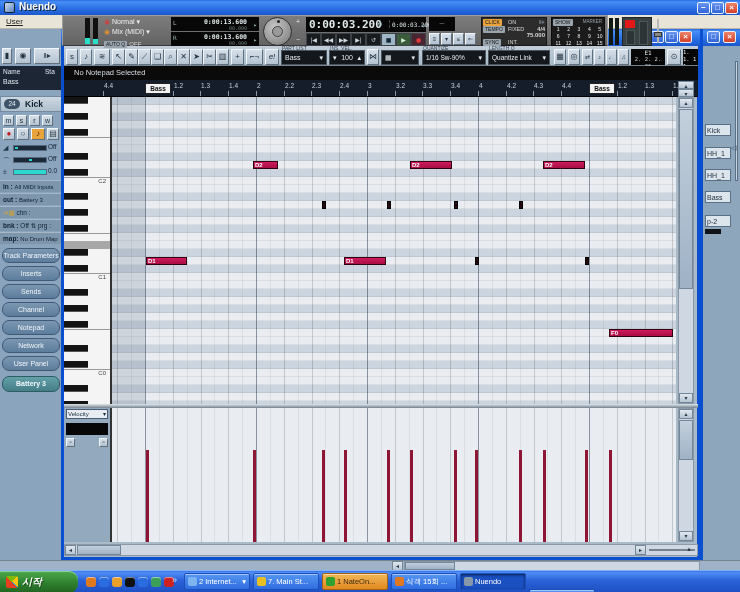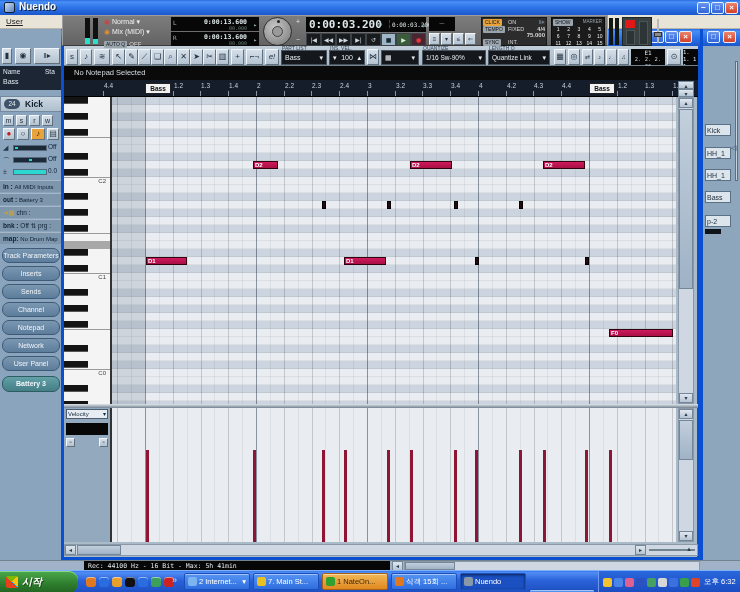--- a/index.html
+++ b/index.html
@@ -453,23 +453,20 @@
 
 <div class="abs scroll" style="left:64px;top:544px;width:634px;height:12px">
   <div class="sarrow" style="left:0;top:0;width:11px;height:10px">◂</div>
   <div class="thumb" style="left:12px;top:0;width:44px;height:10px"></div>
   <div class="sarrow" style="left:570px;top:0;width:11px;height:10px">▸</div>
   <div class="abs" style="left:584px;top:4px;width:46px;height:2px;background:#72828f"></div>
   <div class="abs" style="left:620px;top:0;width:8px;height:10px;font-size:7px;color:#2a3a4a;text-align:center">▴</div>
 </div>
 
 <div class="abs" style="left:0;top:560px;width:740px;height:10px;background:#9fb2c8;border-top:1px solid #72828f">
-  <div class="abs lcd" style="left:84px;top:0;width:306px;height:10px">
-      <span style="position:absolute;left:4px;top:1px;font-size:6.5px;color:#e4e9ec;white-space:nowrap">Rec: 44100 Hz - 16 Bit - Max: 5h 41min</span>
-    </div>
   <div class="abs sarrow" style="left:392px;top:0;width:11px;height:10px">◂</div>
   <div class="abs scroll" style="left:404px;top:0;width:296px;height:10px">
       <div class="thumb" style="left:0;top:0;width:50px;height:8px"></div>
     </div>
 </div>
 
 <div class="abs" style="left:62px;top:15px;width:546px;height:31px;background:linear-gradient(180deg,#7d7d7d,#636363);border:1px solid #9d9d9d;border-bottom-color:#3a3a3a">
   <div class="abs" style="left:22px;top:2px;width:5px;height:26px;background:#101010">
       <span class="abs" style="left:0;bottom:0;width:5px;height:6px;background:#2ae0c8"></span>
     </div>
@@ -609,27 +606,13 @@
       </div>
       <div class="task active" style="width: 66px;">
         <span class="ticon" style="background: rgb(136, 152, 168);"></span>
         <span style="overflow: hidden; text-overflow: ellipsis;">Nuendo</span>
       </div>
       <div class="task " style="width: 66px; margin-top: 16px;">
         <span class="ticon" style="background: rgb(96, 168, 224);"></span>
         <span style="overflow: hidden; text-overflow: ellipsis;">제목 없음 ...</span>
       </div>
     </div>
-  <div class="abs" style="left:598px;top:0;width:142px;height:22px;background:linear-gradient(180deg,#2a66dc,#1a4cc0);border-left:1px solid #6f9cf0;display:flex;align-items:center;gap:2px;padding-left:4px">
-    <span id="tray" style="display:flex;gap:2px">
-        <span style="width: 9px; height: 9px; border-radius: 2px; background: rgb(242, 194, 48); display: inline-block;"></span>
-        <span style="width: 9px; height: 9px; border-radius: 2px; background: rgb(74, 134, 232); display: inline-block;"></span>
-        <span style="width: 9px; height: 9px; border-radius: 2px; background: rgb(224, 96, 144); display: inline-block;"></span>
-        <span style="width: 9px; height: 9px; border-radius: 2px; background: rgb(42, 82, 192); display: inline-block;"></span>
-        <span style="width: 9px; height: 9px; border-radius: 2px; background: rgb(72, 160, 96); display: inline-block;"></span>
-        <span style="width: 9px; height: 9px; border-radius: 2px; background: rgb(216, 216, 216); display: inline-block;"></span>
-        <span style="width: 9px; height: 9px; border-radius: 2px; background: rgb(58, 112, 224); display: inline-block;"></span>
-        <span style="width: 9px; height: 9px; border-radius: 2px; background: rgb(56, 160, 72); display: inline-block;"></span>
-        <span style="width: 9px; height: 9px; border-radius: 2px; background: rgb(224, 68, 40); display: inline-block;"></span>
-      </span>
-    <span style="color:#fff;font-size:7.5px;margin-left:2px;white-space:nowrap">오후 6:32</span>
-  </div>
 </div>
 
 </body></html>

